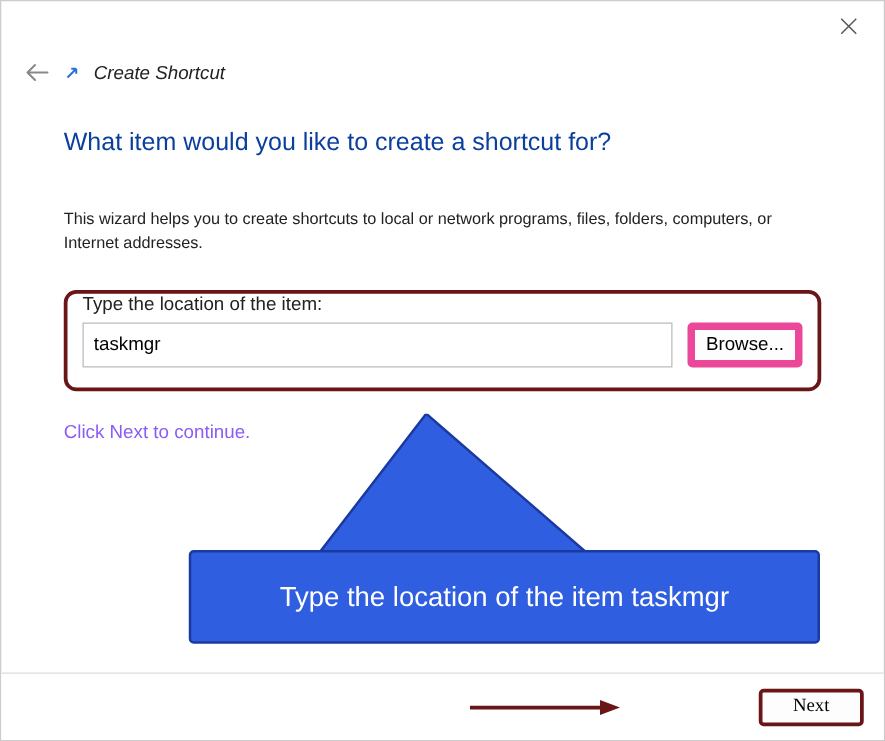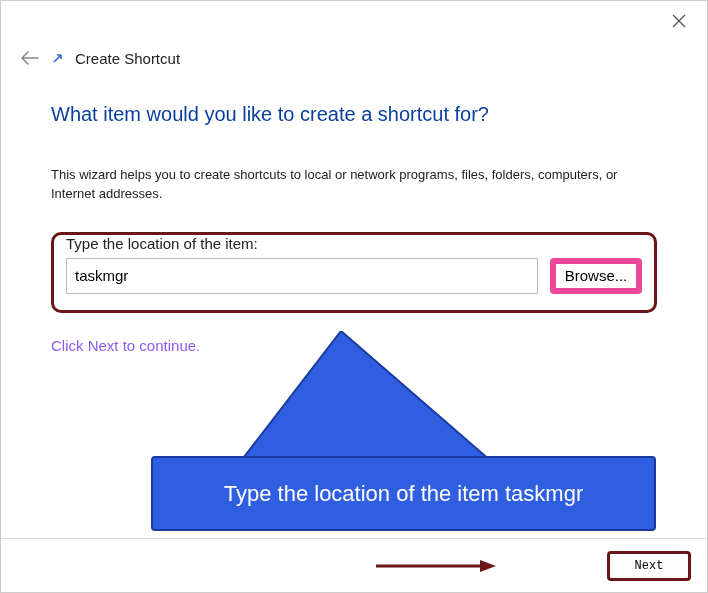--- a/index.html
+++ b/index.html
@@ -23,20 +23,21 @@
     width: 20px; height: 20px;
     cursor: pointer;
     color: #555;
     display: flex; align-items: center; justify-content: center;
   }
   .header {
     display: flex;
     align-items: center;
     padding: 46px 36px 10px 18px;
     gap: 10px;
+    font-style: italic;
   }
   .back-arrow {
     color: #666;
     cursor: pointer;
     width: 22px; height: 22px;
     display: flex; align-items: center; justify-content: center;
   }
   .shortcut-icon {
     width: 14px; height: 14px;
     display: inline-block;
@@ -106,21 +107,21 @@
   .callout-wrap {
     position: absolute;
     left: 150px;
     top: 330px;
     width: 505px;
     height: 200px;
     pointer-events: none;
   }
   .callout-box {
     position: absolute;
-    left: 0; bottom: 0;
+    left: 0; bottom: 16px;
     width: 505px; height: 75px;
     background: #2f5fe0;
     border: 2px solid #1a3aa0;
     border-radius: 4px;
     display: flex;
     align-items: center;
     justify-content: center;
   }
   .callout-text {
     color: #fff;
@@ -149,22 +150,22 @@
     top: 50%;
     transform: translateY(-50%);
     color: #6a1516;
     display: flex;
     align-items: center;
   }
   .next-btn, .cancel-btn {
     width: 84px;
     height: 30px;
     border-radius: 4px;
-    font-size: 12px;
-    font-family: Liberation Mono, monospace;
+    font-size: 15px;
+    font-family: Liberation Serif, serif;
     cursor: pointer;
   }
   .next-btn {
     border: 3px solid #6a1516;
     background: #fdfdfd;
   }
   .cancel-btn {
     border: 1px solid #bbb;
     background: #fdfdfd;
   }

